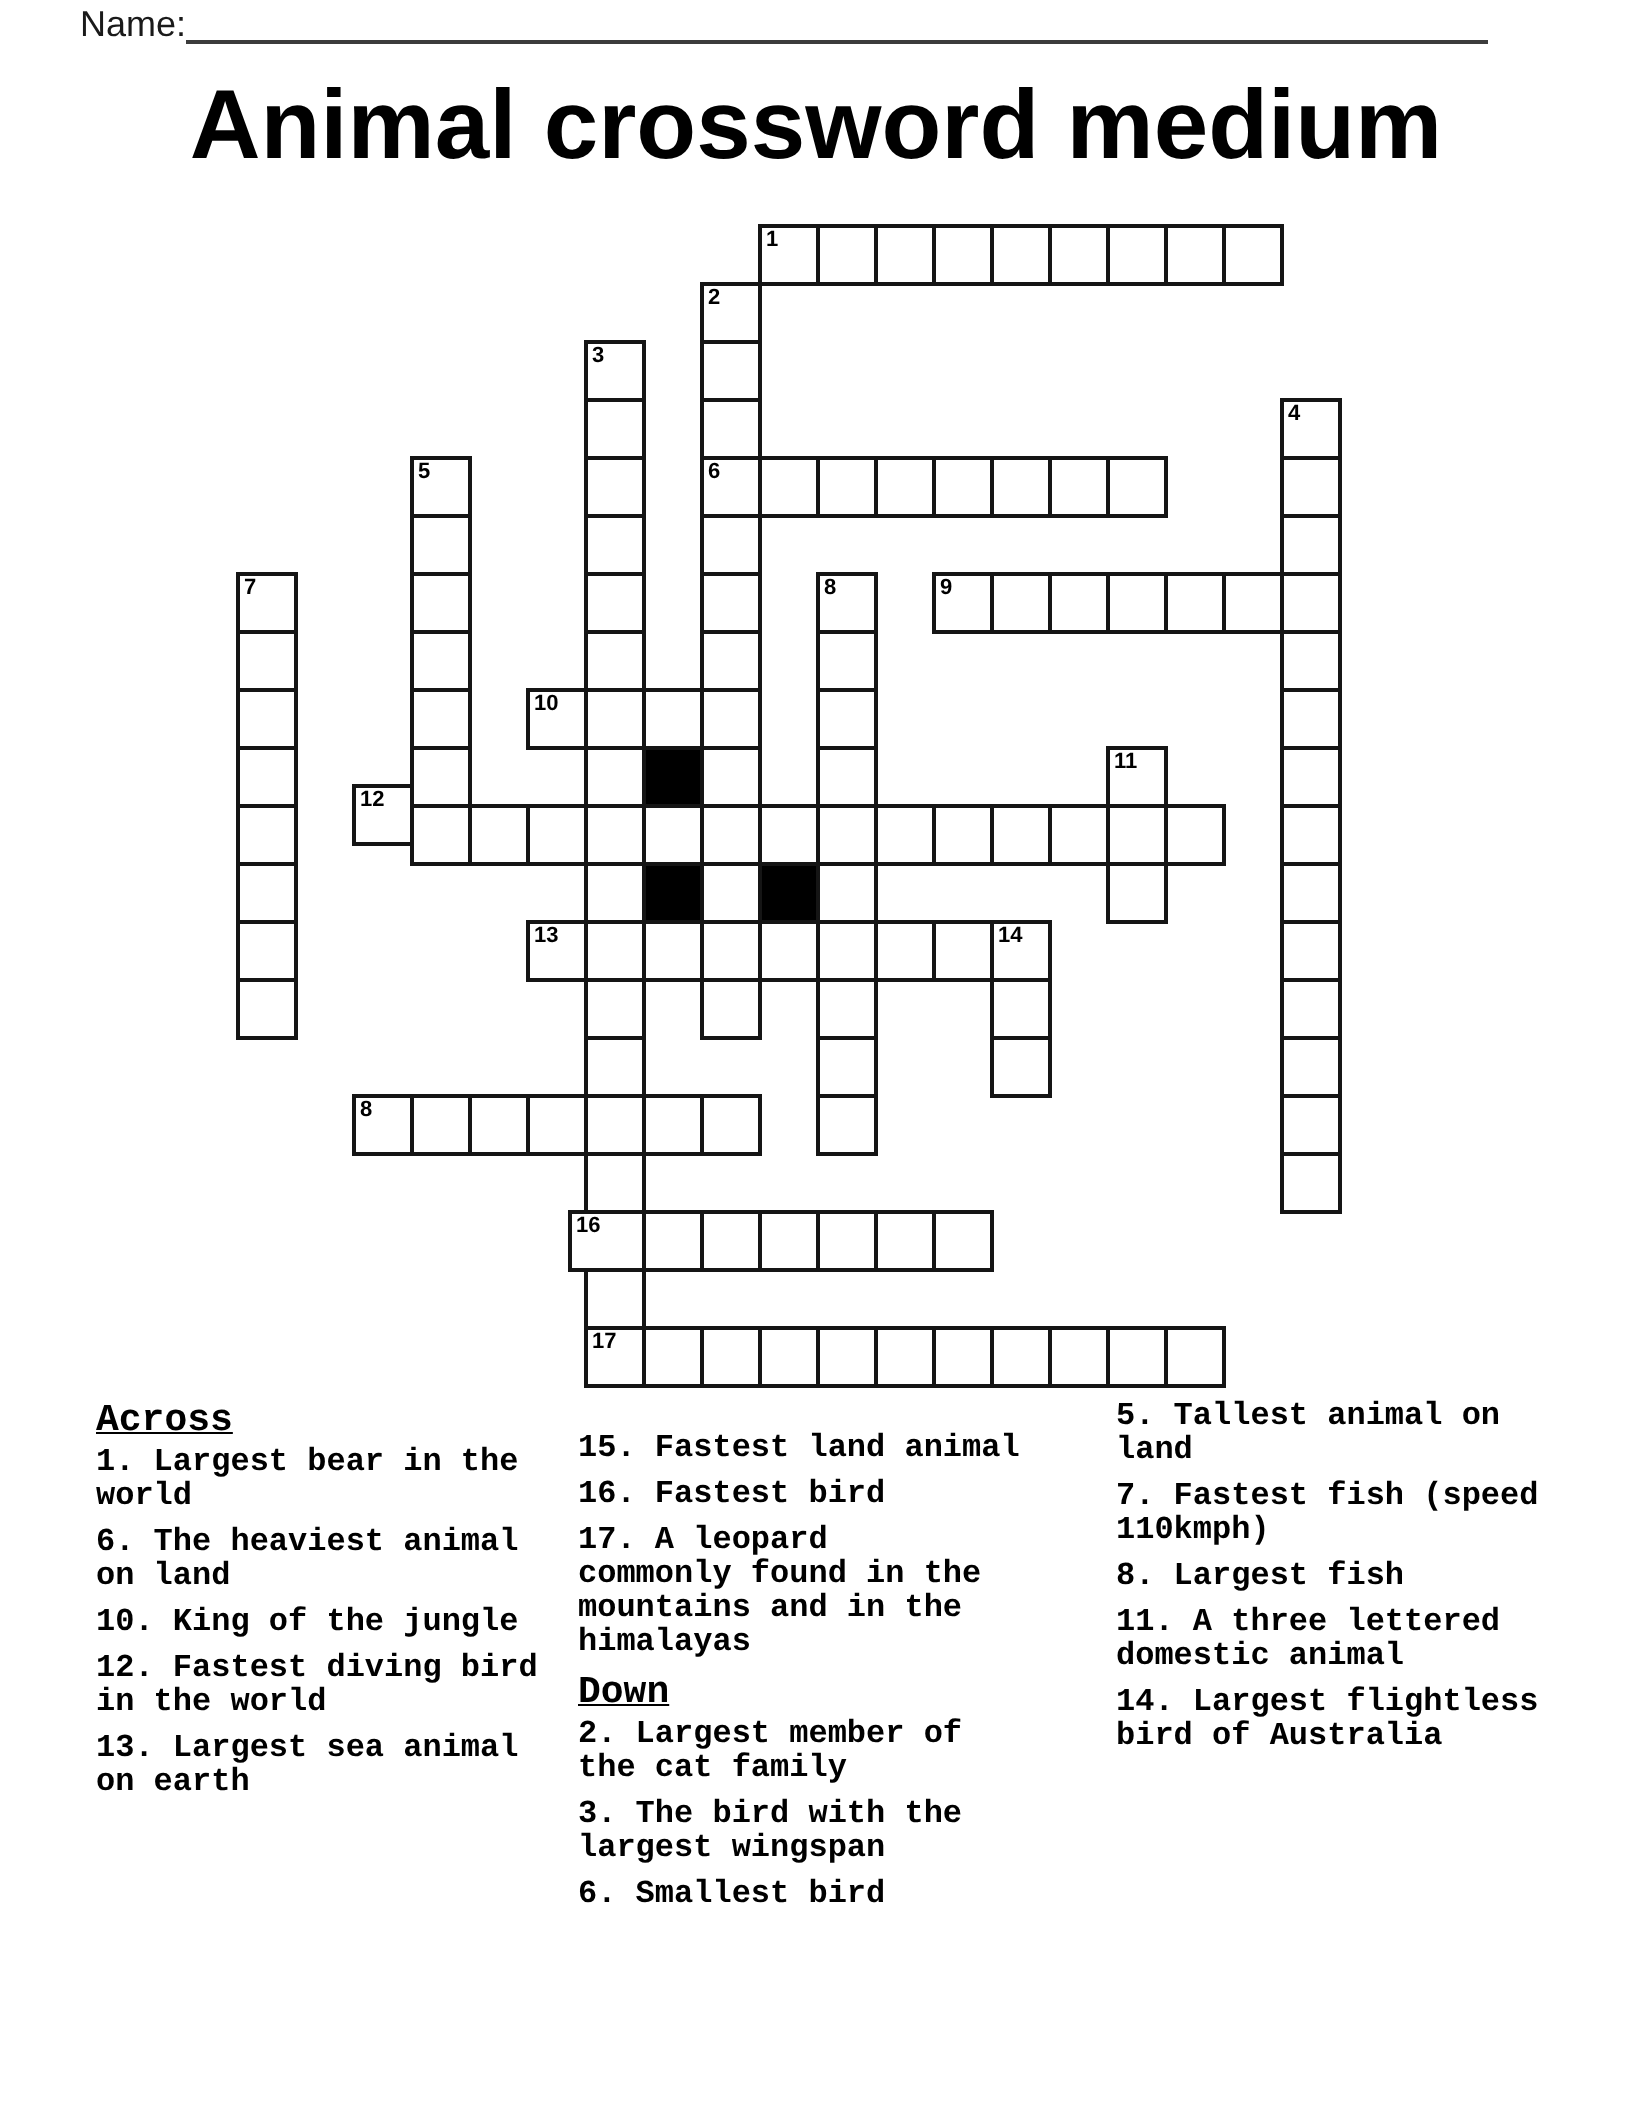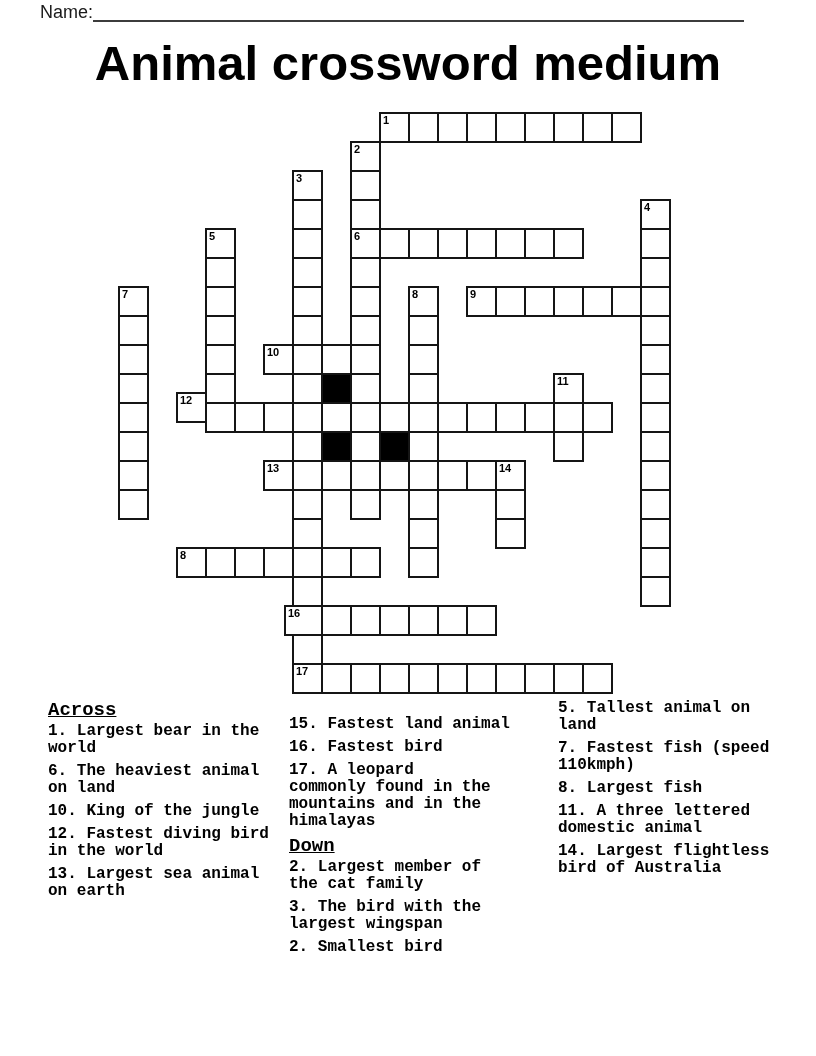--- a/index.html
+++ b/index.html
@@ -280,21 +280,21 @@
         <div class="clue-header">Down</div>
         <div class="clue">
           <div>2. Largest member of</div>
           <div>the cat family</div>
         </div>
         <div class="clue">
           <div>3. The bird with the</div>
           <div>largest wingspan</div>
         </div>
         <div class="clue">
-          <div>2. Smallest bird</div>
+          <div>6. Smallest bird</div>
         </div>
       </div>
       <div class="clue-col" style="left: 530px; margin-left: 28px;">
         <div class="clue">
           <div>5. Tallest animal on</div>
           <div>land</div>
         </div>
         <div class="clue">
           <div>7. Fastest fish (speed</div>
           <div>110kmph)</div>

